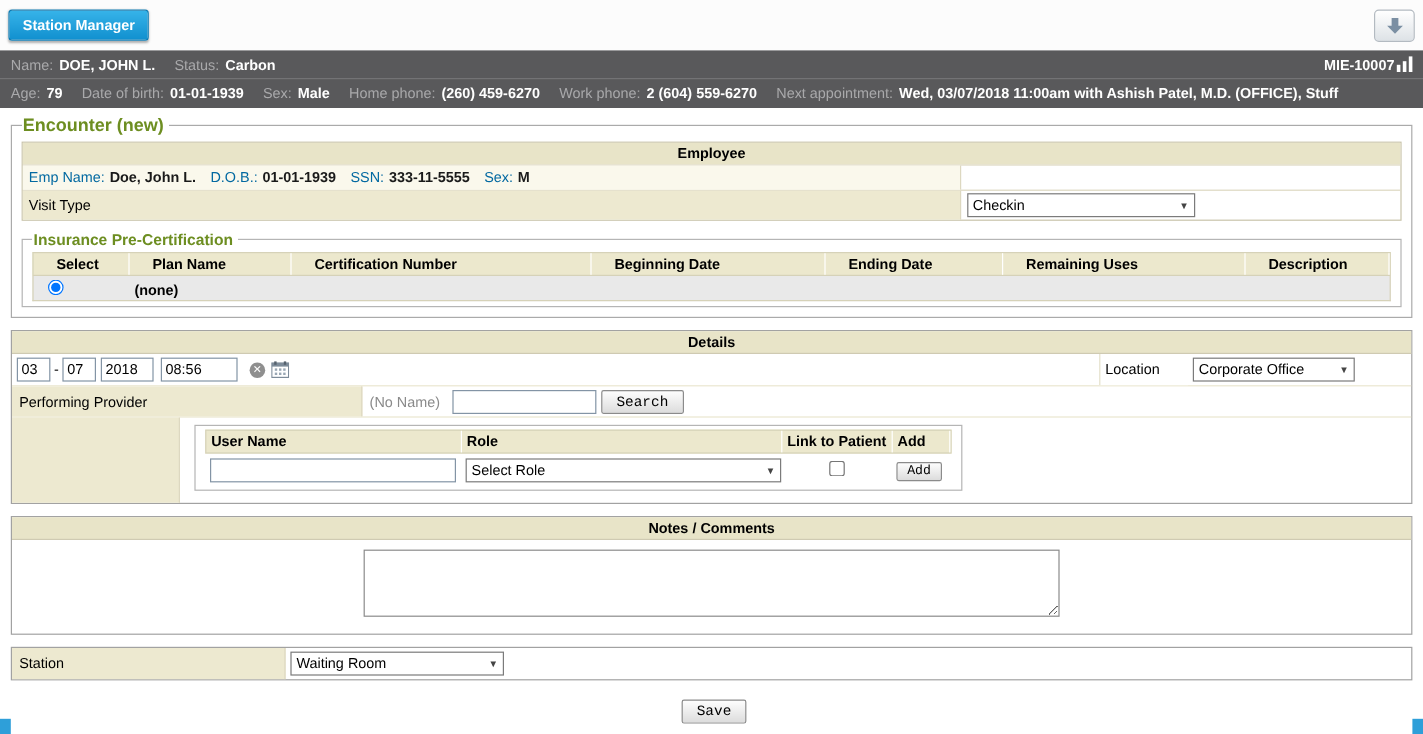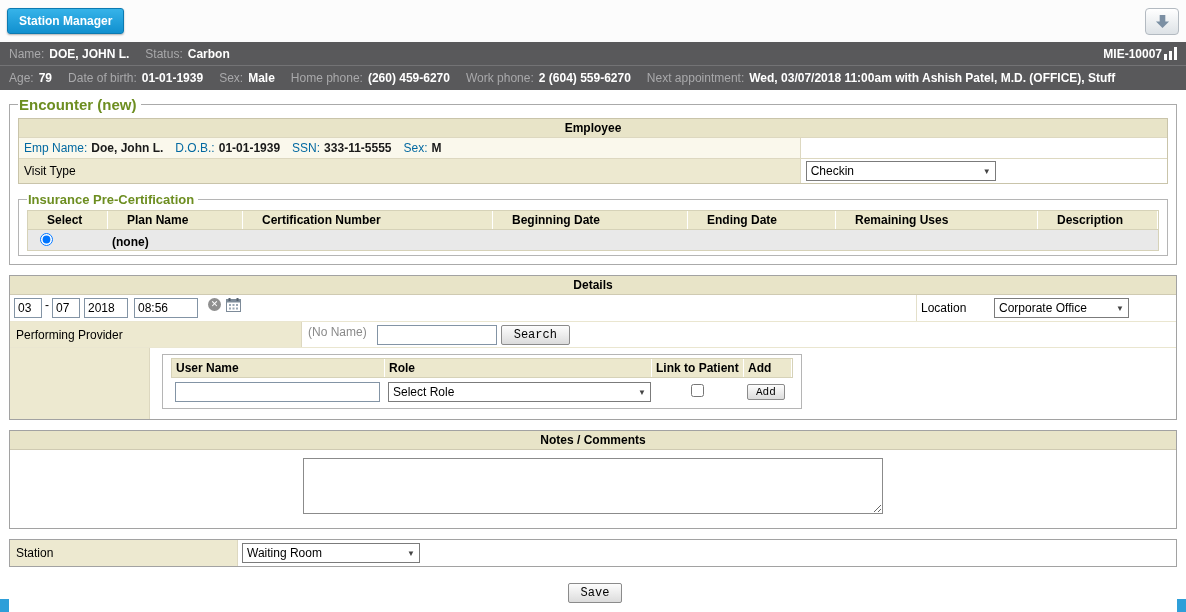--- a/index.html
+++ b/index.html
@@ -55,21 +55,21 @@
 .rad{margin-left:8px}
 
 
 .panel{border:1px solid #a2a2a2;margin:10px 0 0}
 .panel-hdr{background:#e8e4c8;font-weight:bold;text-align:center;padding:2px;border-bottom:1px solid #cfcab2}
 .drow{display:flex;align-items:center;min-height:26px}
 .drow+.drow{border-top:1px solid #eae6d0}
 .dlabel{width:292px;background:#ede9d0;align-self:stretch;display:flex;align-items:center;padding:2px 6px;border-right:1px solid #ddd8c0}
 .dlabel.narrow{width:140px}
 .dlabel.w228{width:228px}
-.dmid{flex:1;display:flex;padding:2px 4px}
+.dmid{flex:1;display:flex;align-items:center;padding:2px 4px}
 .dmid.block{display:block;padding:2px 6px}
 .dloc-label{width:74px;align-self:stretch;display:flex;align-items:center;padding:2px 4px;background:#fff;border-left:1px solid #e4e0ca}
 .dloc-cell{width:186px;display:flex;align-items:center;padding:2px 4px}
 
 
 .inp{border:1px solid #8394a5;height:20px;padding:1px 3px;font-family:inherit;font-size:12px;background:#fff}
 .w28{width:28px}.w44{width:44px}.w64{width:64px}.w120{width:120px}.w205{width:205px}
 .ml4{margin-left:4px}.ml6{margin-left:6px}
 .dash{margin:0 3px}
 .clear-ic{width:13px;height:13px;border-radius:50%;background:#8f8f8f;color:#fff;font-size:9px;line-height:13px;text-align:center;display:inline-block;margin:0 5px 0 10px;cursor:pointer}

